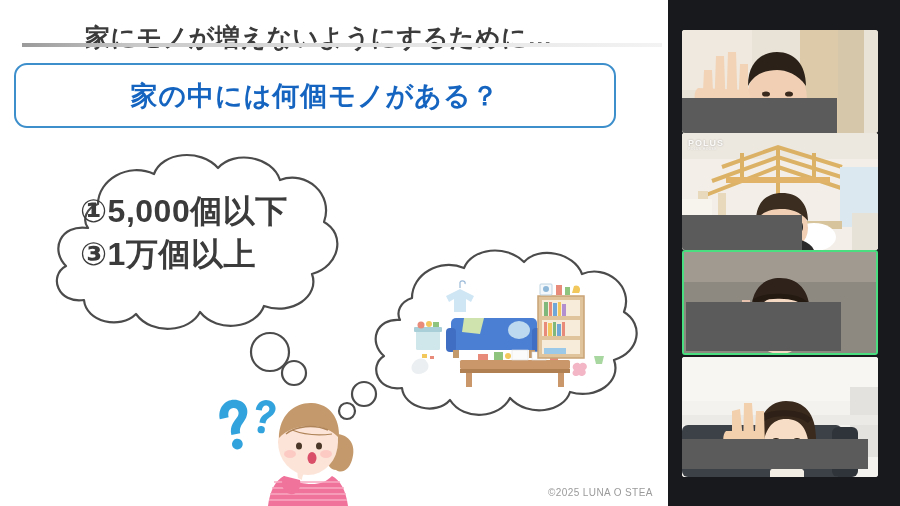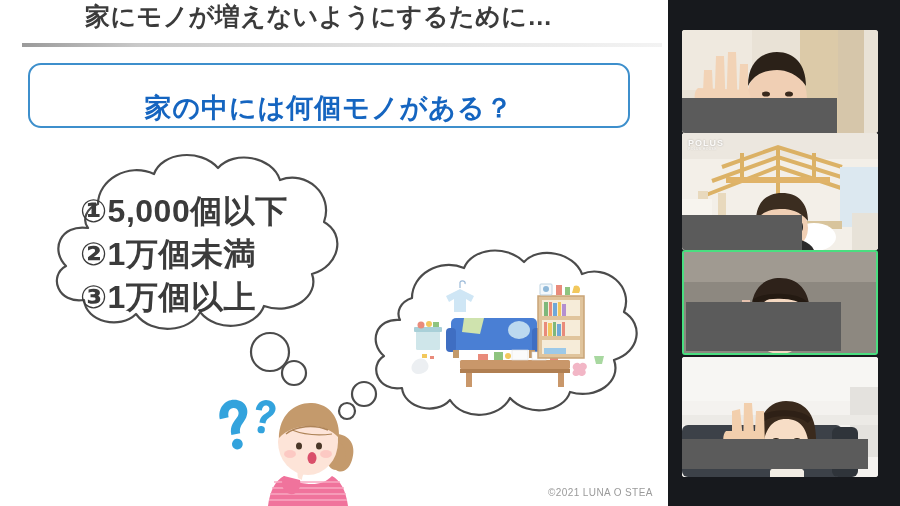--- a/index.html
+++ b/index.html
@@ -7,32 +7,32 @@
     width:900px;height:506px;
     background:#ffffff;
     font-family:"Liberation Sans","DejaVu Sans",sans-serif;
     overflow:hidden;position:relative;
   }
   #slide{
     position:absolute;left:0;top:0;width:668px;height:506px;
     background:#ffffff;overflow:hidden;
   }
   #slide-title{
-    position:absolute;left:85px;top:0;
+    position:absolute;left:85px;top:21px;
     font-size:25px;font-weight:bold;color:#3b3b3b;
     letter-spacing:0.5px;white-space:nowrap;text-align:center;
   }
   #title-rule{
     position:absolute;left:22px;top:43px;width:640px;height:4px;
     background:linear-gradient(to right,#9a9a9a 0%,#c9c9c9 18%,#e4e4e4 60%,#f3f3f3 100%);
   }
   #question-box{
-    position:absolute;left:28px;top:63px;width:598px;height:61px;
+    position:absolute;left:14px;top:63px;width:598px;height:61px;
     border:2.5px solid #3d8fcc;border-radius:13px;background:#ffffff;
-    display:flex;align-items:flex-end;justify-content:center;
+    display:flex;align-items:center;justify-content:center;
   }
   #question-box-text{
     font-size:27px;font-weight:bold;color:#1565c0;letter-spacing:1px;
   }
   .cloud-svg{position:absolute;}
   #options-list{
     position:absolute;left:80px;top:190px;
     font-size:32px;font-weight:bold;color:#3b3b3b;line-height:1.34;
     letter-spacing:0.5px;
   }
@@ -87,21 +87,20 @@
              C58,58 54,70 60,78 Z" fill="#ffffff" stroke="#4b4b4b" stroke-width="2.2" stroke-linejoin="round"></path>
   </svg>
 
   <svg class="cloud-svg" style="left:244px;top:330px;" width="70" height="60" viewBox="0 0 70 60">
     <circle cx="26" cy="22" r="19" fill="#ffffff" stroke="#4b4b4b" stroke-width="2.2"></circle>
     <circle cx="50" cy="43" r="12" fill="#ffffff" stroke="#4b4b4b" stroke-width="2.2"></circle>
   </svg>
 
   <div id="options-list">
     <div class="option-row">①5,000個以下</div>
-    <div class="option-row">②1万個未満</div>
     <div class="option-row">③1万個以上</div>
   </div>
 
   <svg class="cloud-svg" style="left:352px;top:246px;" width="290" height="190" viewBox="0 0 290 190">
     <path d="M48,74
              C24,72 16,96 32,110
              C16,120 26,146 50,142
              C52,162 84,170 98,154
              C112,176 148,172 158,152
              C176,172 212,166 218,146
@@ -216,21 +215,21 @@
     <g stroke="#f8a8c2" stroke-width="1.5">
       <path d="M10,98 L82,98"></path>
         <path d="M8,104 L84,104"></path>
       <path d="M7,110 L85,110"></path>
         <path d="M12,92 L78,92"></path>
     </g>
     <path d="M22,86 C18,92 20,102 28,104 C34,106 40,98 38,90 Z" fill="#f0739c"></path>
     <path d="M36,88 C34,80 38,74 44,74 C48,74 49,78 46,80 C42,82 40,86 40,90 Z" fill="#fde4d8"></path>
   </svg>
 
-  <div id="copyright">©2021 LUNA O STEA</div>
+  <div id="copyright">©2025 LUNA O STEA</div>
 </div>
 
 <div id="video-panel">
 
   <div class="tile" id="tile-1">
     <svg width="196" height="103" viewBox="0 0 196 103">
       <rect width="196" height="103" fill="#e9e2d6"></rect>
       <rect x="118" y="0" width="38" height="103" fill="#d8c49c" opacity=".8"></rect>
       <rect x="156" y="0" width="26" height="103" fill="#c9b48c" opacity=".6"></rect>
       <rect x="0" y="0" width="70" height="60" fill="#efe9df"></rect>

